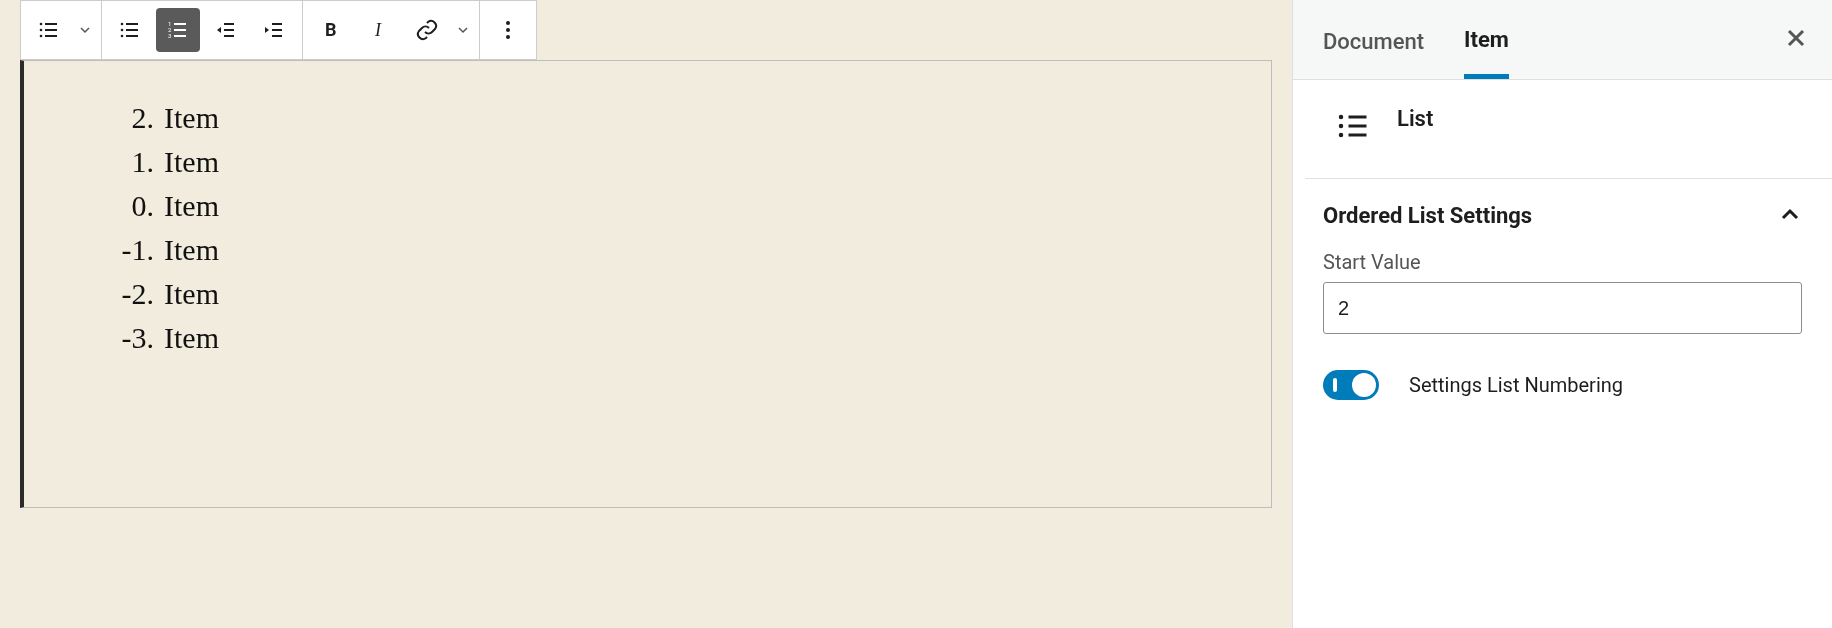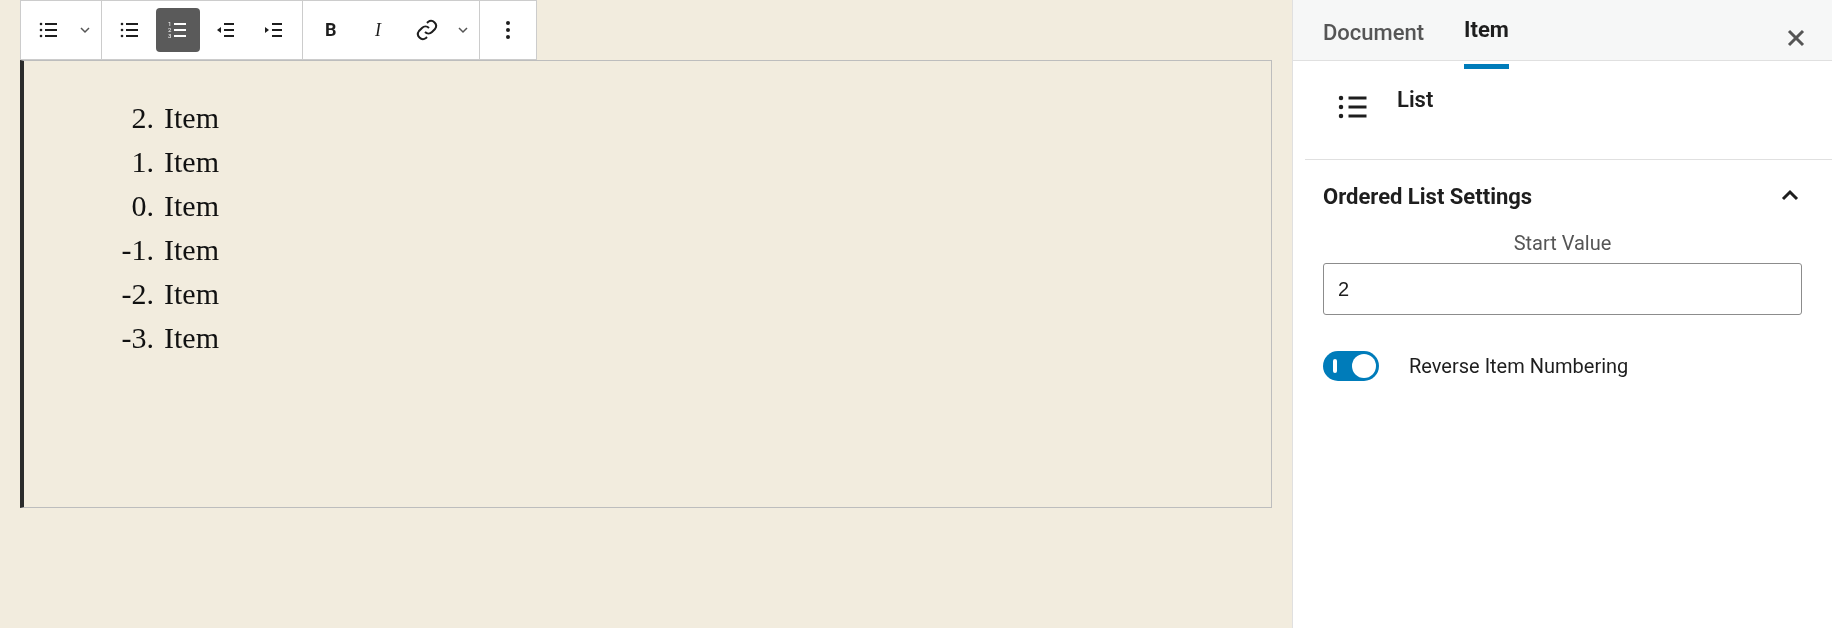--- a/index.html
+++ b/index.html
@@ -99,21 +99,21 @@
     min-width: 540px;
     background: #fff;
     border-left: 1px solid #e0e0e0;
     display: flex;
     flex-direction: column;
     font-size: 18px;
   }
   .sidebar-tabs {
     display: flex;
     align-items: center;
-    height: 61px;
+    height: 80px;
     background: #f6f7f7;
     border-bottom: 1px solid #e0e0e0;
     padding: 0 30px;
     gap: 40px;
     font-size: 22px;
     position: relative;
   }
   .sidebar-tab {
     color: #555;
     padding: 26px 0 22px 0;
@@ -171,21 +171,20 @@
     font-weight: 700;
     color: #1e1e1e;
     cursor: pointer;
     padding: 4px 0 18px 0;
   }
   .panel-header svg { width: 24px; height: 24px; }
   .field-label {
     font-size: 20px;
     color: #555;
     margin-bottom: 8px;
-    text-align: center;
   }
   .text-input {
     width: 100%;
     height: 52px;
     border: 1px solid #8c8c8c;
     border-radius: 3px;
     font-size: 20px;
     padding: 0 14px;
     color: #1e1e1e;
     background: #fff;
@@ -396,18 +395,18 @@
       </div>
 
       <div class="field-label">Start Value</div>
       <input class="text-input" type="text" value="2" style="">
 
       <div class="toggle-row">
         <div class="toggle">
           <div class="tick"></div>
           <div class="knob"></div>
         </div>
-        <div class="toggle-label">Reverse Item Numbering</div>
+        <div class="toggle-label">Settings List Numbering</div>
       </div>
     </div>
 
   </div>
 </div>
 
 </body></html>

